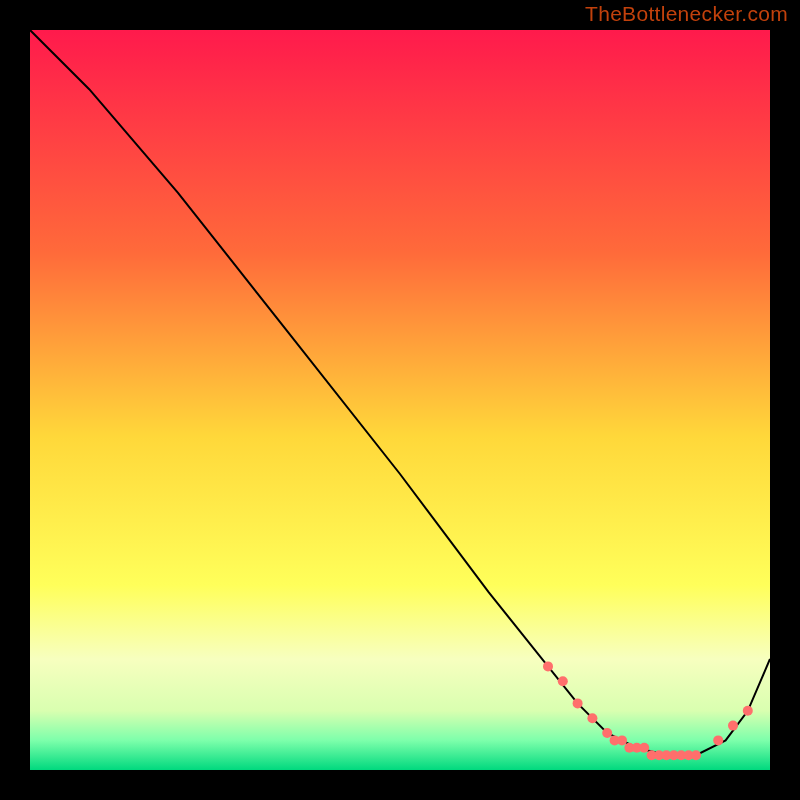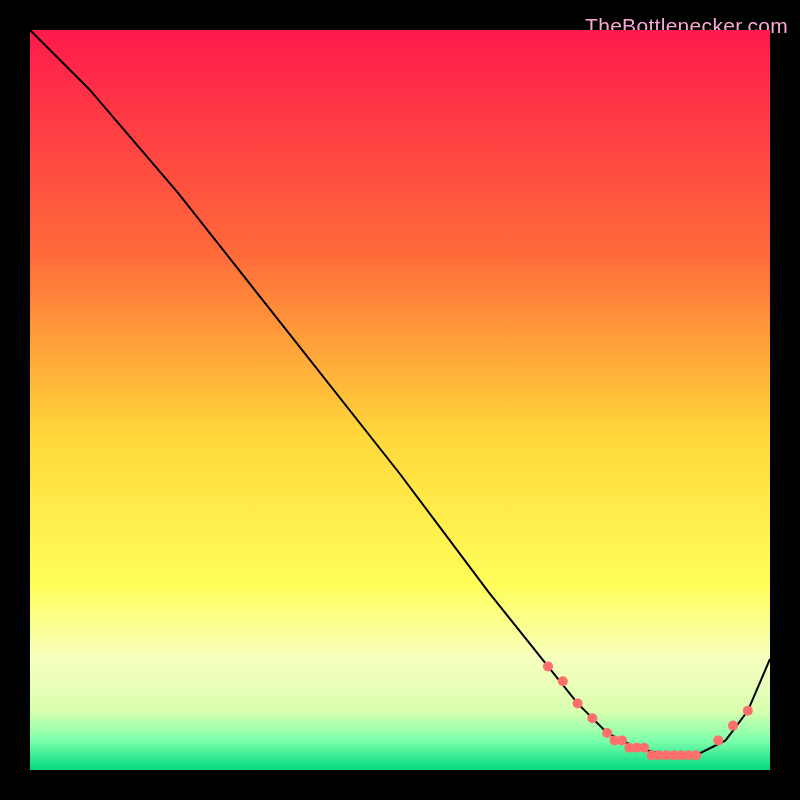--- a/index.html
+++ b/index.html
@@ -12,23 +12,23 @@
     overflow: hidden;
   }
   .outer {
     position: relative;
     width: 800px;
     height: 800px;
     background: #000;
   }
   .watermark {
     position: absolute;
-    top: 14px;
+    top: 2px;
     right: 12px;
-    color: #f9a8d4;
+    color: #c2410c;
     font-size: 21px;
     font-weight: 400;
     letter-spacing: 0.3px;
     user-select: none;
   }
   .plot-frame {
     position: absolute;
     left: 30px;
     top: 30px;
     width: 740px;

